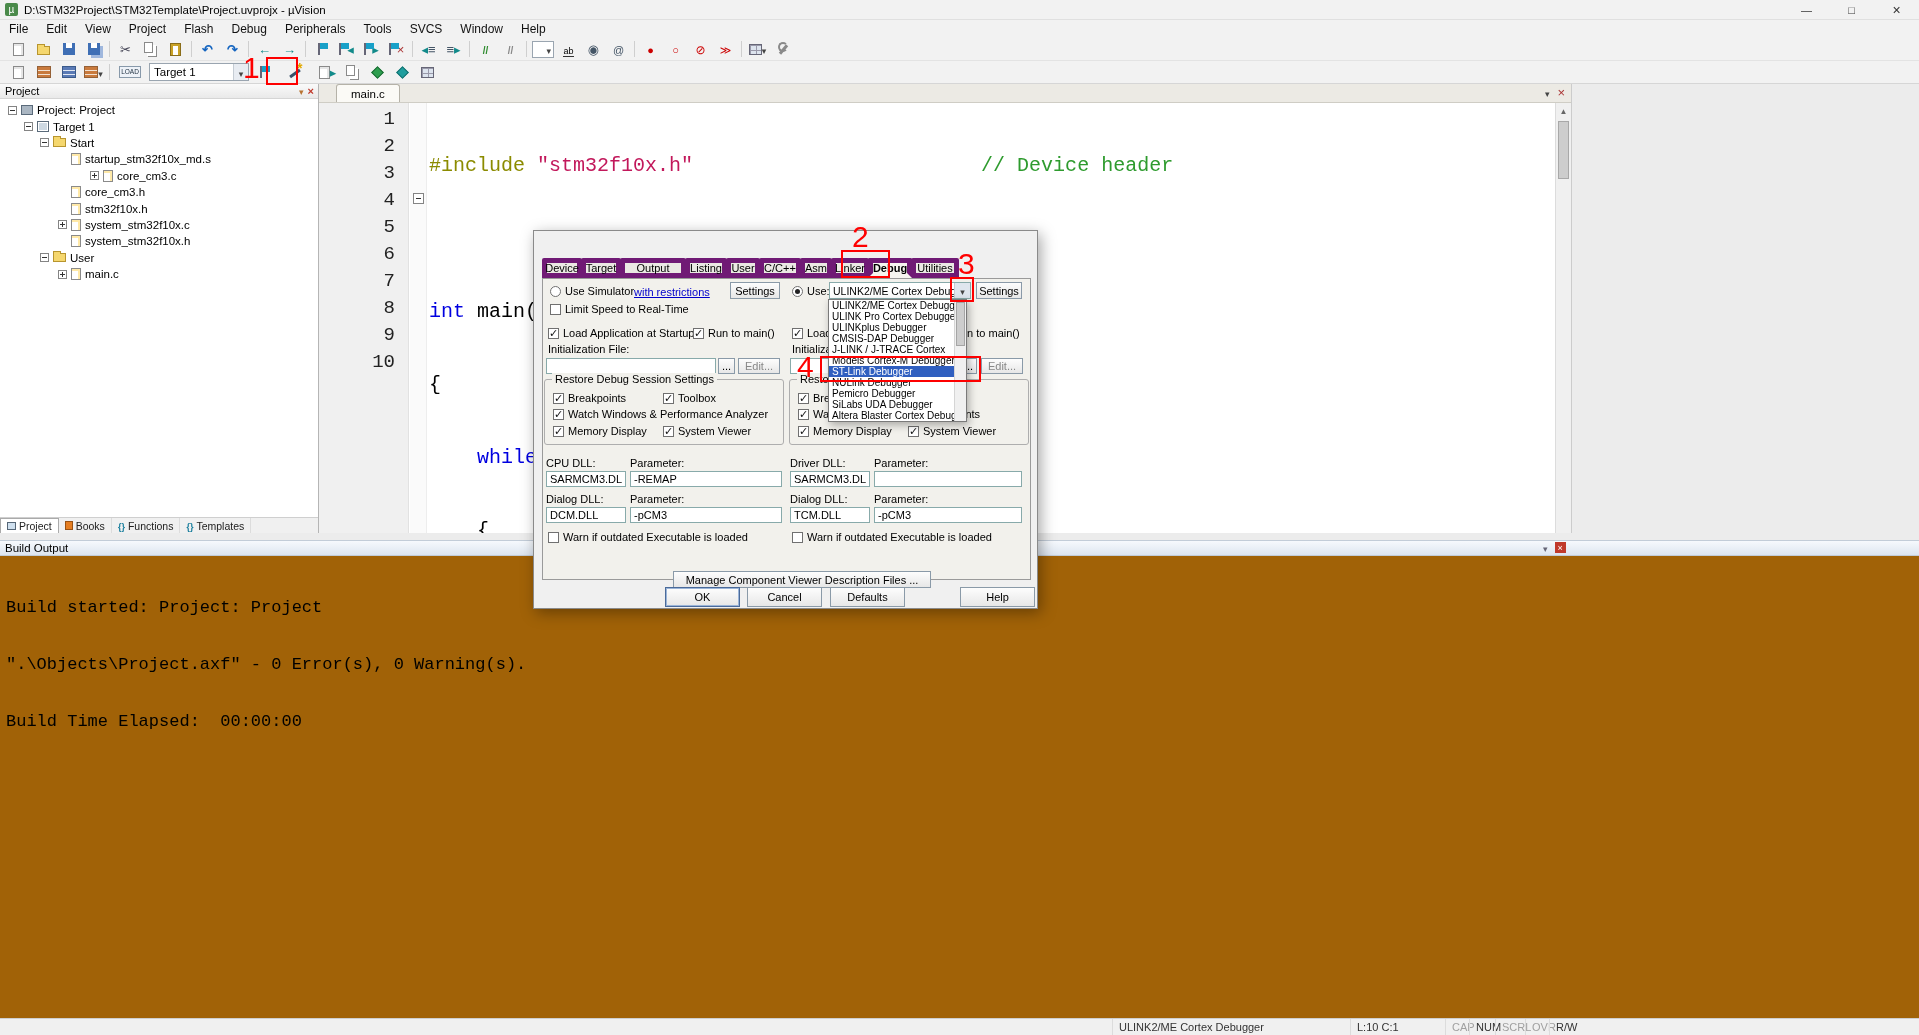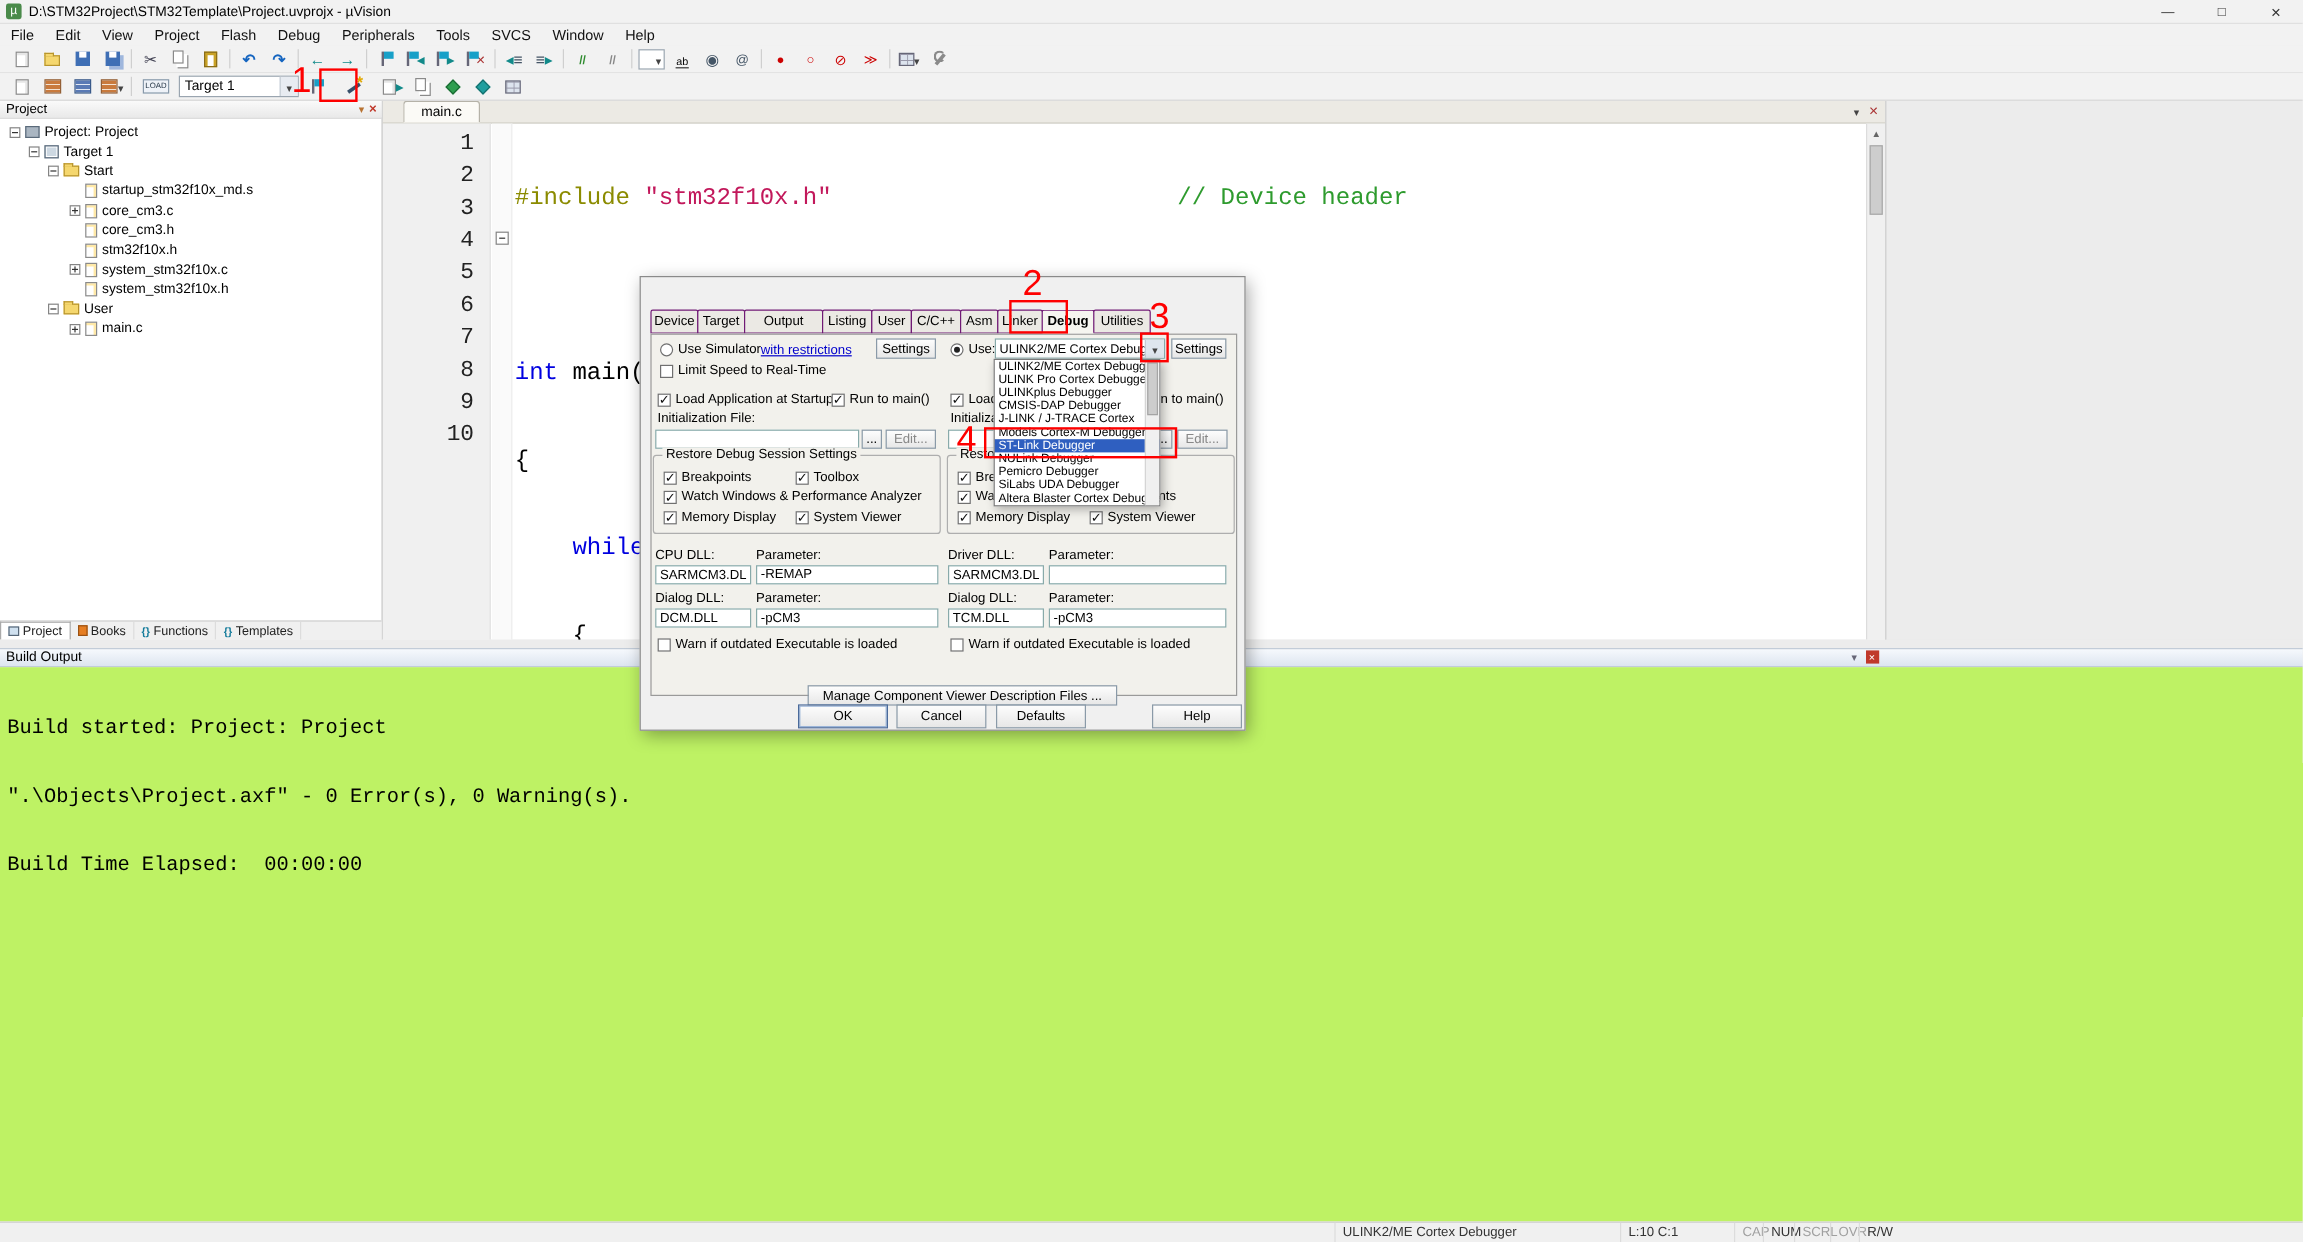--- a/index.html
+++ b/index.html
@@ -112,32 +112,32 @@
 .vs-up::before{content:"▲"}
 .vs-thumb{position:absolute;left:2px;right:2px;top:18px;height:58px;background:#cdcdcd;border:1px solid #a8a8a8}
 .dock-right{left:1571px;top:84px;width:348px;height:456px;background:#ececec;border-left:1px solid #cccccc}
 
 .split-h{left:0;top:533px;width:1919px;height:7px;background:#ececec}
 .bo-head{left:0;top:540px;width:1919px;height:16px;background:linear-gradient(#f6f9fd,#dde5f0);border-top:1px solid #c2ccd8;border-bottom:1px solid #c2ccd8;display:flex;align-items:center;font-size:11.5px;padding-left:5px}
 .bo-icos{position:absolute;left:1543px;display:flex;gap:7px}
 .bo-pin::before{content:"▾";color:#667;font-size:9px}
 .bo-x{width:11px;height:11px;background:#c0392b;color:#fff;font-size:9px;display:flex;align-items:center;justify-content:center}
 .bo-x::before{content:"×"}
-.bo-body{left:0;top:556px;width:1919px;height:462px;background:#bef264;font-family:"Liberation Mono",monospace;font-size:17px;padding:4px 0 0 6px;white-space:pre}
+.bo-body{left:0;top:556px;width:1919px;height:462px;background:#a16207;font-family:"Liberation Mono",monospace;font-size:17px;padding:4px 0 0 6px;white-space:pre}
 .bo-line{height:19px;line-height:19px}
 
 .statusbar{left:0;top:1018px;width:1919px;height:17px;background:#f0f0f0;border-top:1px solid #cfcfcf;font-size:11px;color:#333}
 .sb-cell{position:absolute;top:0;height:16px;display:flex;align-items:center;padding-left:6px;border-left:1px solid #dcdcdc}
 
 .dlg{left:533px;top:230px;width:505px;height:379px;background:#f0f0f0;border:1px solid #8a8a8a;box-shadow:3px 4px 14px rgba(0,0,0,.35);z-index:20;font-size:11px}
 .dlg-title{position:absolute;left:0;top:0;width:100%;height:22px;background:linear-gradient(#fdfdfd,#eeeeee);border-bottom:1px solid #dcdcdc;display:flex;align-items:center;padding-left:5px;font-size:11.5px}
 .dlg-x{position:absolute;right:5px;top:3px;width:16px;height:15px;display:flex;align-items:center;justify-content:center;color:#333;font-size:13px}
 .dlg-x::before{content:"×"}
 .dlg-tabs{position:absolute;left:8px;top:27px;display:flex;height:20px}
-.dlg-tab{height:20px;display:flex;align-items:center;justify-content:center;border:1px solid #701a75;background:#ebe9e4;margin-right:-1px;border-radius:2px 2px 0 0;white-space:nowrap}
+.dlg-tab{height:20px;display:flex;align-items:center;justify-content:center;border:5px solid #701a75;background:#ebe9e4;margin-right:-1px;border-radius:2px 2px 0 0;white-space:nowrap}
 .dlg-tab.active{background:#f6f5f0;border-bottom-color:#f6f5f0;z-index:2}
 .dlg-panel{position:absolute;left:8px;top:47px;width:489px;height:302px;border:1px solid #9a9a9a;background:#f2f1ec}
 .dfield{position:absolute;height:16px;border:1px solid #8aa;background:#fff;font-size:11px;font-family:"Liberation Sans",sans-serif;padding:0 3px}
 .dbtn{position:absolute;border:1px solid #8a9aa8;background:linear-gradient(#fdfdfd,#e7e7e7);font-size:11px;display:flex;align-items:center;justify-content:center}
 .dbtn.def{border:1px solid #4a6a9a;box-shadow:inset 0 0 0 1px #9ab4d8}
 .dlbl{position:absolute;white-space:nowrap}
 .link{color:#0000cc;text-decoration:underline}
 .cb,.rd{position:absolute;display:flex;align-items:center;gap:4px;white-space:nowrap}
 .cb .box{width:11px;height:11px;border:1px solid #707070;background:#fff;flex:none;position:relative}
 .cb.on .box::before{content:"✓";position:absolute;left:0px;top:-2px;font-size:11px;color:#111}
@@ -360,21 +360,21 @@
     <div class="trow" style="padding-left:40px">
         <i class="expb"></i>
         <i class="fico folder"></i>
         <span>Start</span>
       </div>
     <div class="trow" style="padding-left:58px">
         <i class="expsp"></i>
         <i class="fico page"></i>
         <span>startup_stm32f10x_md.s</span>
       </div>
-    <div class="trow" style="padding-left:58px">
+    <div class="trow" style="padding-left:90px">
         <i class="expb plus"></i>
         <i class="fico page"></i>
         <span>core_cm3.c</span>
       </div>
     <div class="trow" style="padding-left:58px">
         <i class="expsp"></i>
         <i class="fico page"></i>
         <span>core_cm3.h</span>
       </div>
     <div class="trow" style="padding-left:58px">

